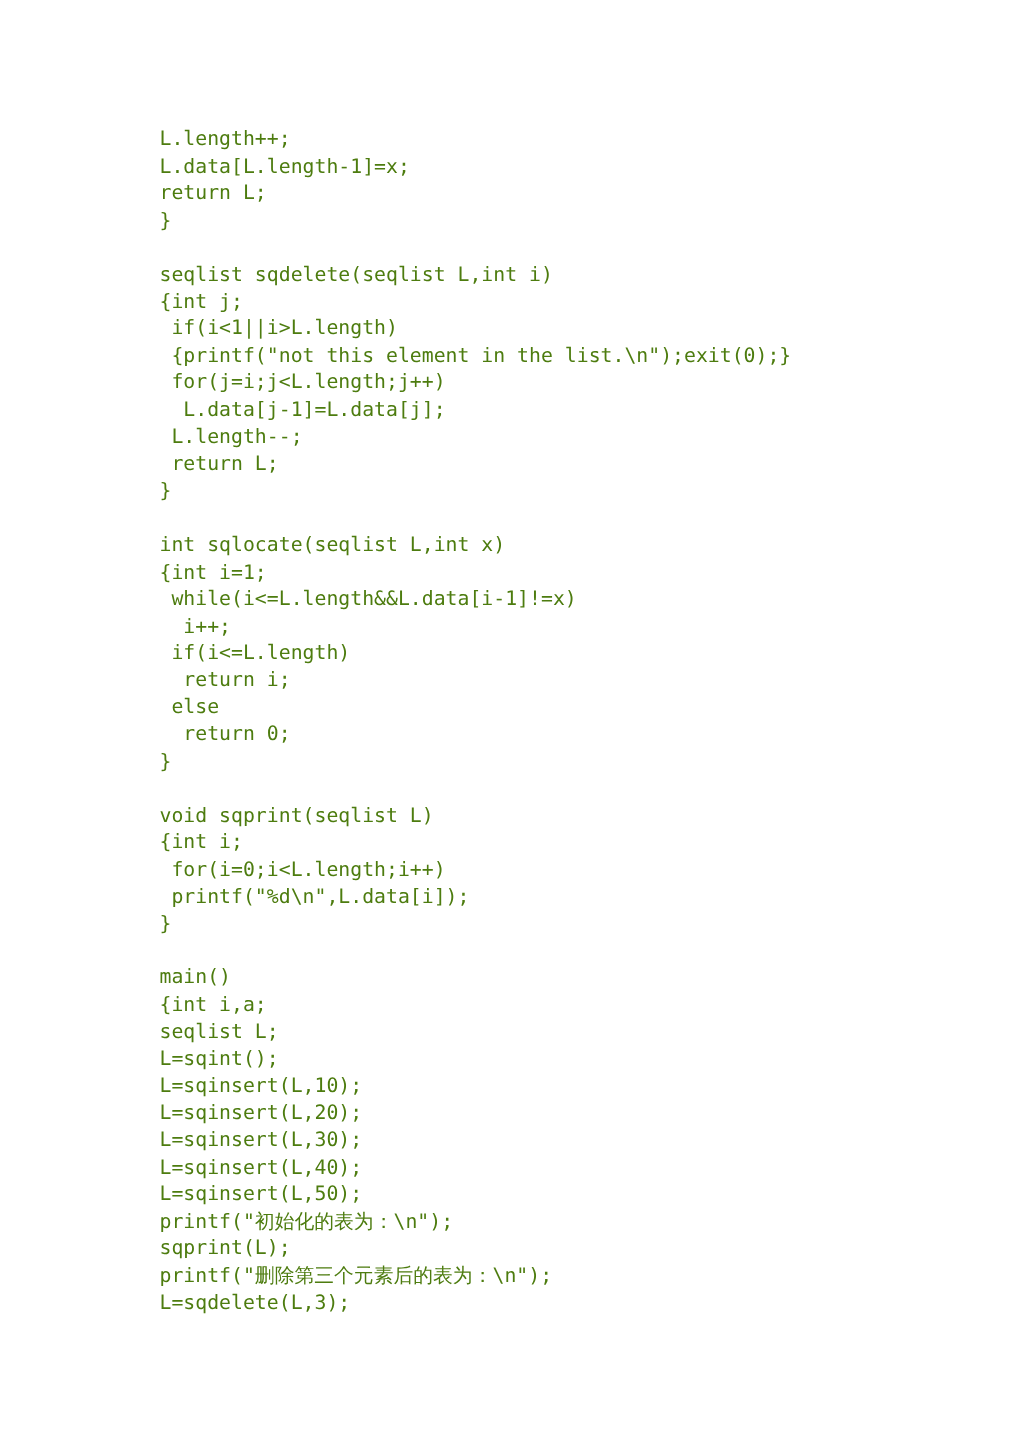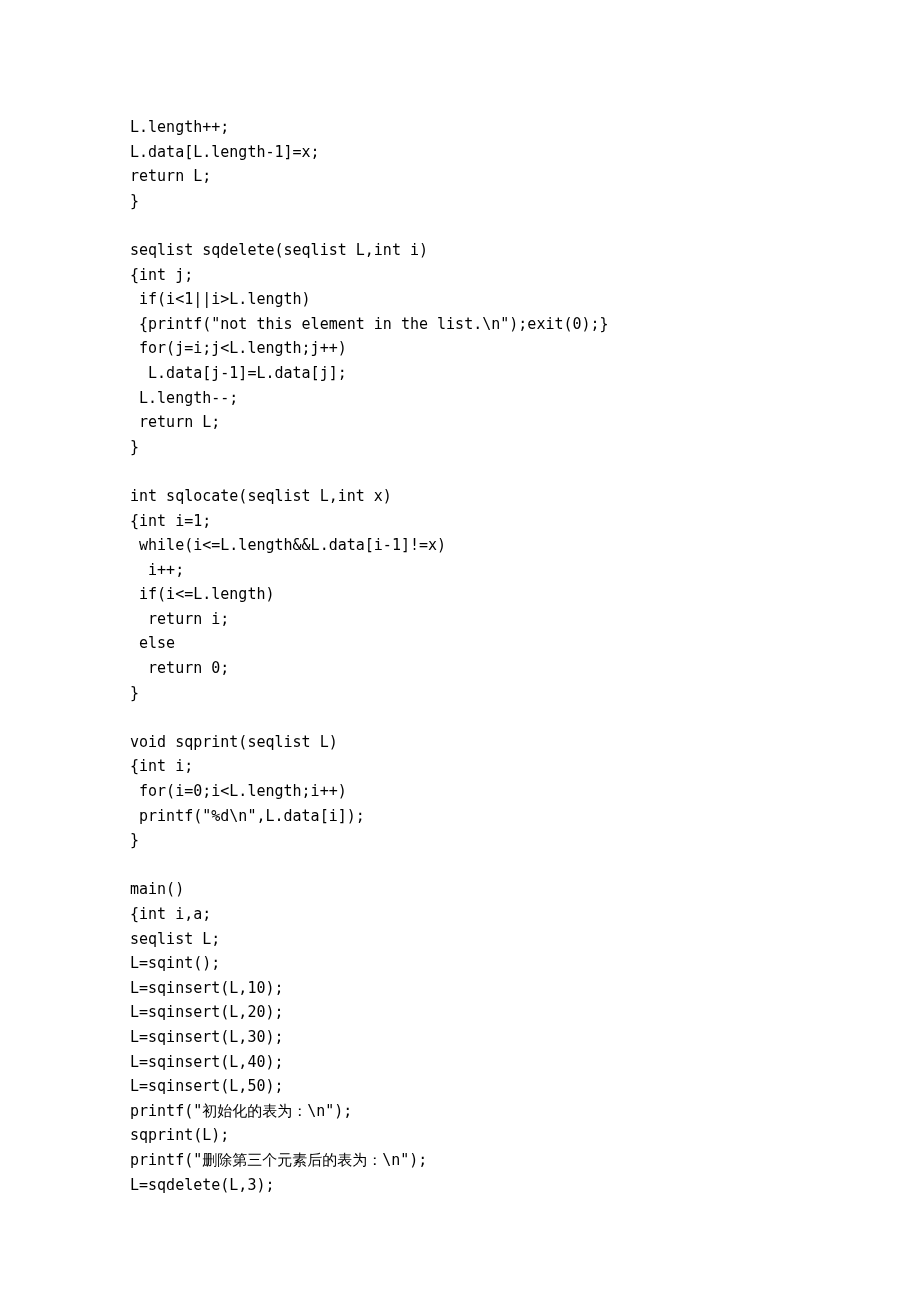--- a/index.html
+++ b/index.html
@@ -8,24 +8,25 @@
     background: #ffffff;
   }
   body {
     width: 920px;
     min-height: 1302px;
     box-sizing: border-box;
     padding: 115px 0 0 130px;
   }
   .code {
     font-family: "SimSun", "NSimSun", "FangSong", "STSong", monospace;
-    font-size: 15px;
+    font-size: 18px;
     line-height: 24.6px;
-    color: #000000;
+    color: #4d7c0f;
     white-space: pre;
+    margin-left: 15px;
   }
 </style>
 </head>
 <body>
 
 <div class="code">L.length++;
 L.data[L.length-1]=x;
 return L;
 }
 

